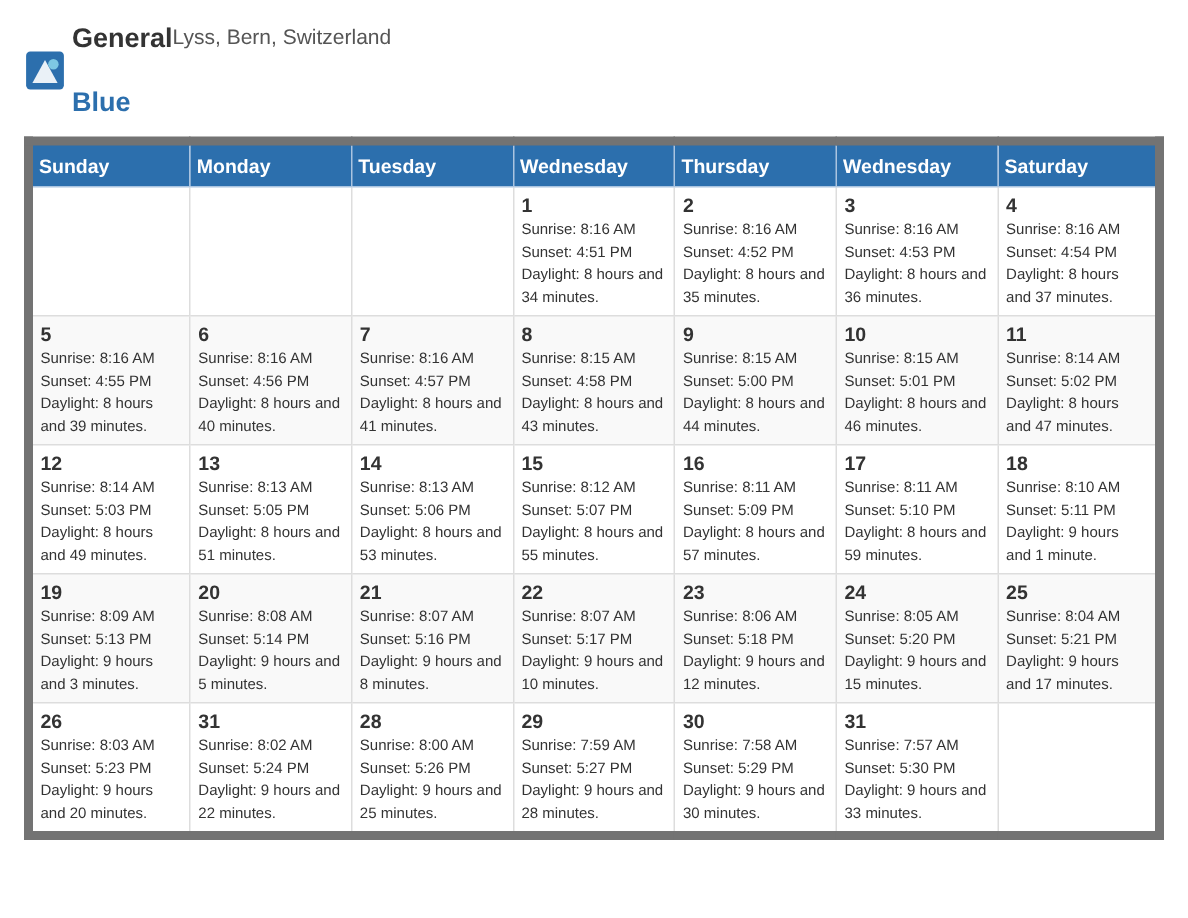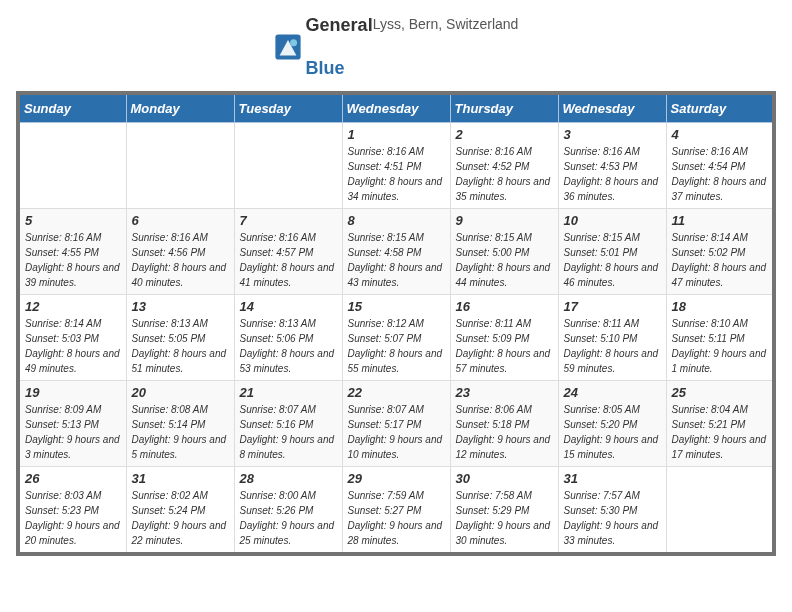--- a/index.html
+++ b/index.html
@@ -5,21 +5,21 @@
     * { box-sizing: border-box; margin: 0; padding: 0; }
     body {
       font-family: Arial, sans-serif;
       background: #fff;
       width: 792px;
       min-height: 612px;
       padding: 16px;
     }
     .header {
       display: flex;
-      justify-content: center;
+      justify-content: flex-start;
       align-items: flex-start;
       margin-bottom: 12px;
     }
     .logo {
       display: flex;
       align-items: center;
     }
     .logo-text {
       display: flex;
       flex-direction: column;
@@ -42,22 +42,21 @@
       font-weight: bold;
       color: #222;
     }
     .location {
       font-size: 14px;
       color: #555;
     }
     .calendar {
       width: 100%;
       border-collapse: collapse;
-      border: 4px solid #737373;
-      font-style: italic;
+      border: 6px solid #737373;
     }
     .calendar th {
       background-color: #2c6fad;
       color: #fff;
       font-size: 13px;
       font-weight: bold;
       padding: 6px 4px;
       text-align: left;
       border: 1px solid #aac4e0;
     }

